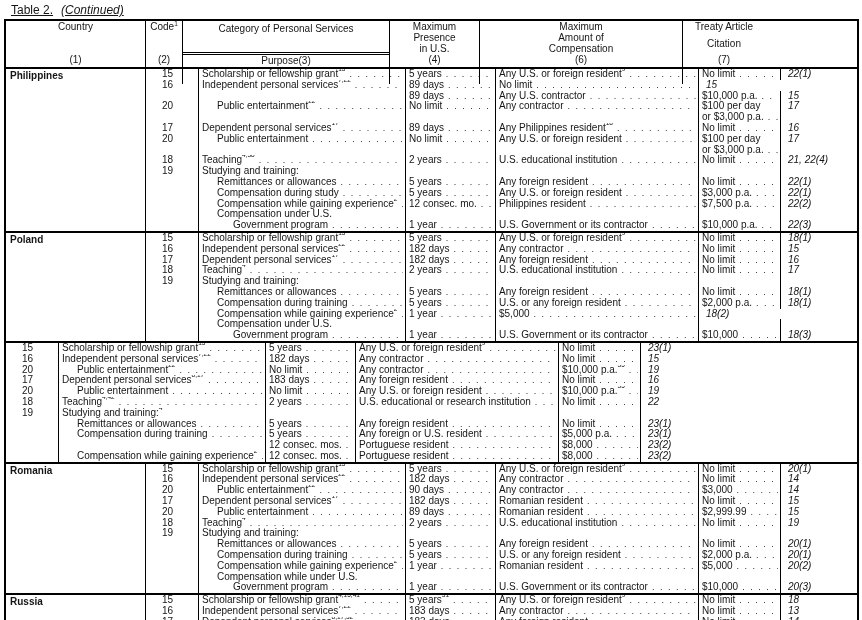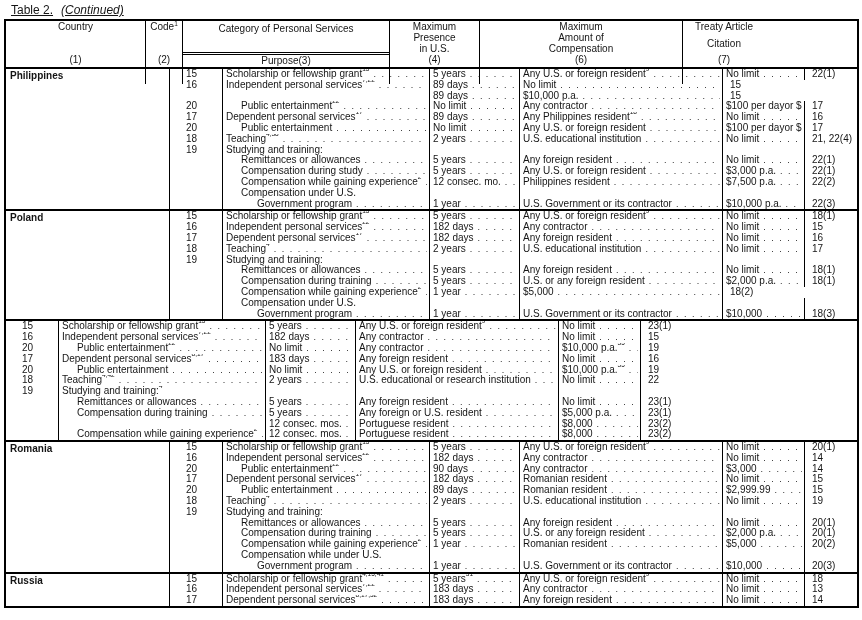--- a/index.html
+++ b/index.html
@@ -36,46 +36,46 @@
     width:100%; border-bottom:3px double #000;
     padding:2px 0 18px;
   }
   .purpose-sub { flex:1; display:flex; flex-direction:row; justify-content:flex-end; padding-bottom:2px; }
   sup { font-size:6.5px; line-height:0; vertical-align:super; }
 
   
   .section { display:flex; border-top:2px solid #000; }
   .section.first { border-top:none; }
   .country {
-    width:164px; border-right:1px solid #000;
+    width:140px; border-right:1px solid #000;
     font-size:10px; font-weight:bold; padding:1px 7px 0 4px;
   }
   .rows { flex:1; display:flex; flex-direction:column;margin-left:16px; }
   .row {
     display:grid;
     grid-template-columns:37px 207px 90px 203px 82px 1fr;
     min-height:10.8px; font-size:10px; line-height:10.8px;
   }
   .cell {
     border-right:1px solid #000;
     padding:0 2px 0 3px;
     display:flex; align-items:flex-start; overflow:hidden; white-space:nowrap;
   }
   .cell.code { justify-content:center; padding:0; }
-  .cell.cit  { border-right:none; align-items:flex-start; padding-left:7px; }
+  .cell.cit  { border-right:none; align-items:flex-start; padding-left:7px;font-style:italic; }
   .cell .txt { white-space:nowrap; }
   .ind1 .txt-wrap { padding-left:15px; }
   .ind2 .txt-wrap { padding-left:31px; }
   .txt-wrap { display:flex; flex:1; overflow:hidden; }
   .lead { flex:1 1 0; overflow:hidden; white-space:nowrap; }
   .lead::after {
     content:". . . . . . . . . . . . . . . . . . . . . . . . . . . . . . . .";
     letter-spacing:1.5px; padding-left:4px; font-size:9px; color:#1c1c1c;
   }
-  .stack { display:flex; flex-direction:row; flex:1; overflow:hidden; }
+  .stack { display:flex; flex-direction:column; flex:1; overflow:hidden; }
   .stack .l2 { display:flex; overflow:hidden; }
 </style>
 </head>
 <body>
 
 <div class="page-title">
   <span>Table 2.</span><span class="cont">(Continued)</span>
 </div>
 
 <div class="treaty-table">
@@ -190,20 +190,26 @@
             </div>
             <div class="cell purpose">
               <span class="txt-wrap"></span>
             </div>
             <div class="cell presence">
               <span class="txt-wrap">
                 <span class="txt">89 days</span>
                 <span class="lead"></span>
               </span>
             </div>
+            <div class="cell employer">
+              <span class="txt-wrap">
+                <span class="txt">Any U.S. contractor</span>
+                <span class="lead"></span>
+              </span>
+            </div>
             <div class="cell comp">
               <span class="txt-wrap">
                 <span class="txt">$10,000 p.a.</span>
                 <span class="lead"></span>
               </span>
             </div>
             <div class="cell cit">
               <span class="txt">15</span>
             </div>
           </div>

